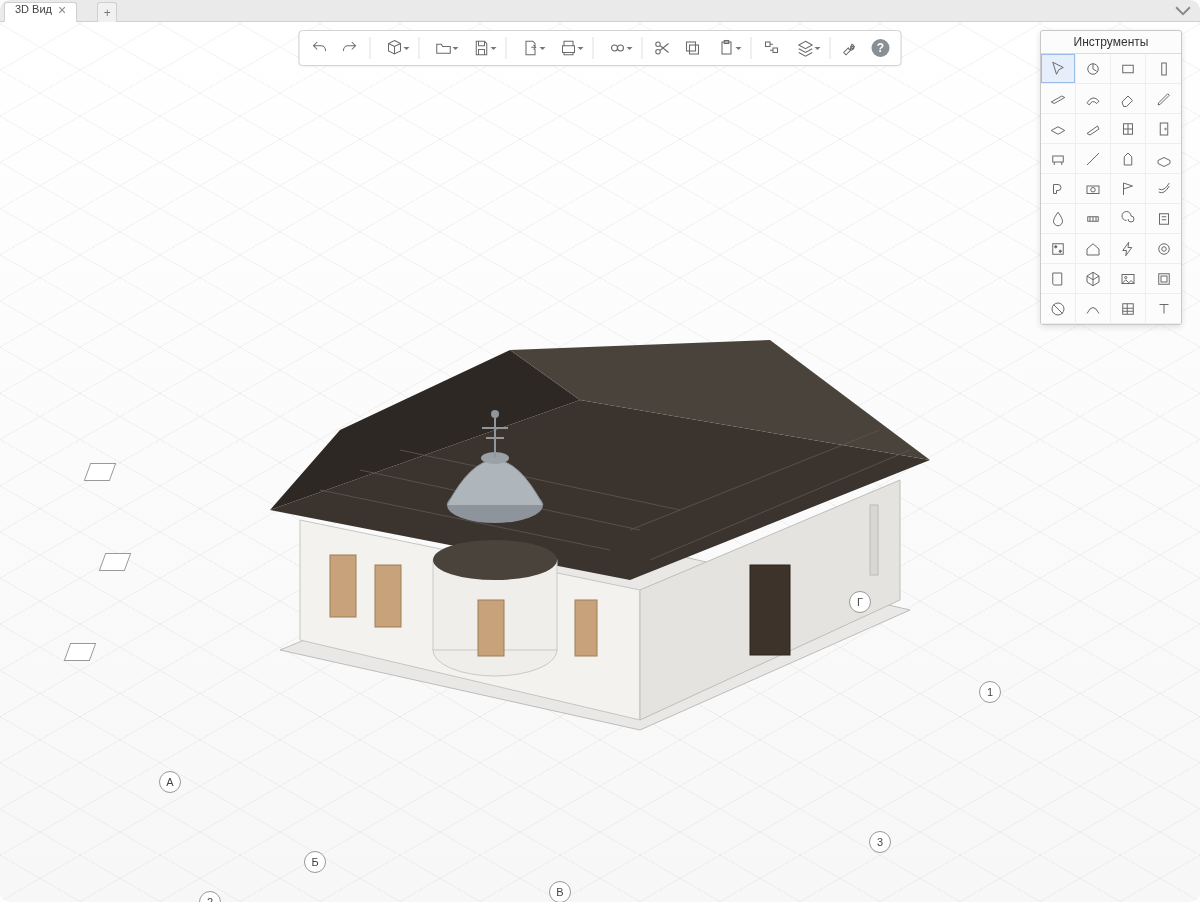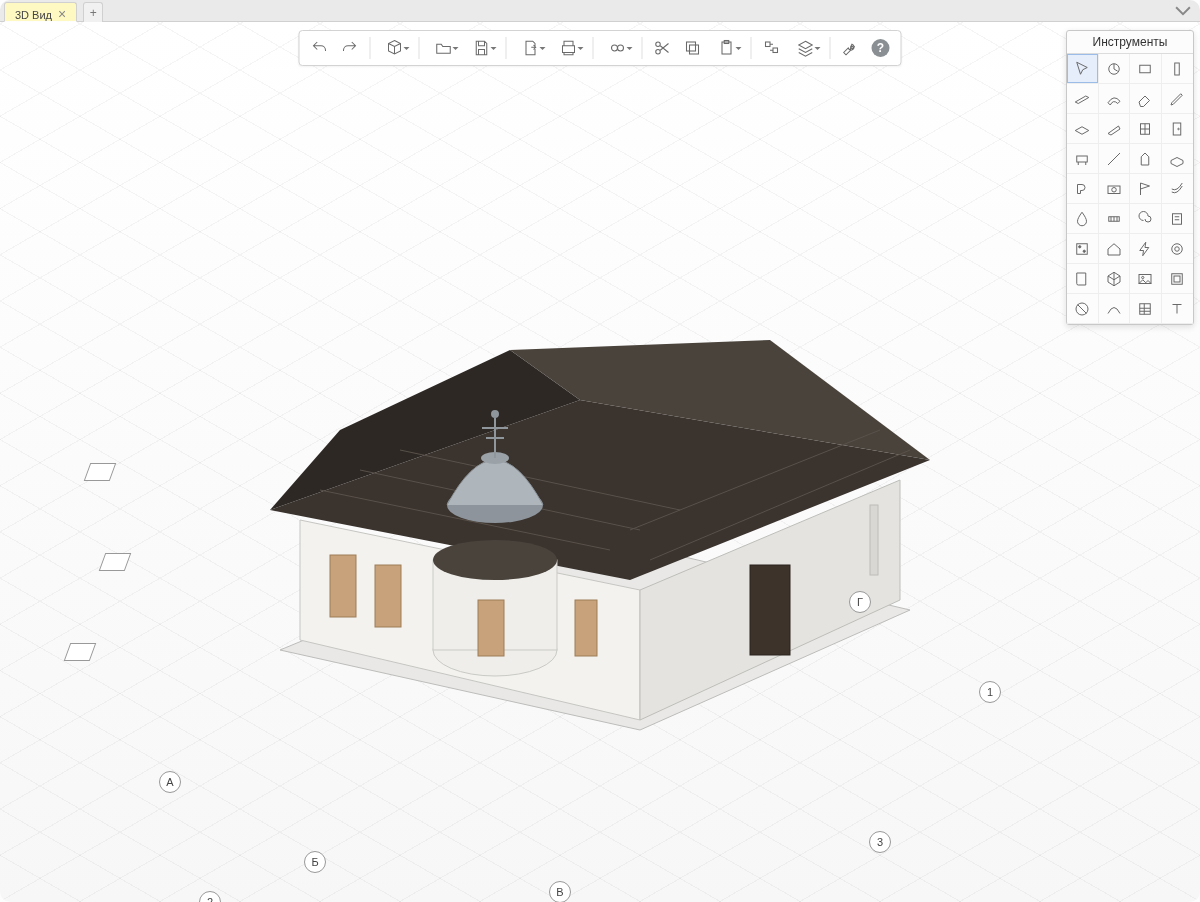--- a/index.html
+++ b/index.html
@@ -15,27 +15,27 @@
   
   .tabs-bar {
     position: absolute; top: 0; left: 0; right: 0; height: 22px;
     background: #eaeaea;
     border-bottom: 1px solid #d0d0d0;
     display: flex; align-items: flex-end;
     padding-left: 4px;
   }
   .tab {
     height: 20px; padding: 0 10px;
-    background: #fef9c3;
+    background: #ffffff;
     border: 1px solid #d0d0d0;
     border-bottom: 1px solid #fdfdfd;
     border-radius: 3px 3px 0 0;
-    display: flex; align-items: flex-end; gap: 6px;
+    display: flex; align-items: flex-start; gap: 6px;
     font-size: 11px; color: #444;
-    margin-right: 6px;
+    margin-right: 20px;
     position: relative; top: 1px;
   }
   .tab .close-x { color: #888; font-size: 14px; line-height: 1; }
   .tab-add {
     width: 20px; height: 20px;
     display: flex; align-items: center; justify-content: center;
     color: #777; cursor: pointer;
     border: 1px solid #d0d0d0; border-bottom: none;
     background: #f1f1f1; border-radius: 3px 3px 0 0;
     position: relative; top: 1px;
@@ -96,22 +96,22 @@
     transform: translate(-50%,-50%);
   }
   .grid-tag {
     position:absolute; width:26px; height:18px;
     border:1px solid #999; background:#fff;
     transform: translate(-50%,-50%) skewX(-20deg);
   }
 
   
   .tools-panel {
-    position: absolute; top: 30px; right: 6px;
-    width: 128px;
+    position: absolute; top: 30px; right: 18px;
+    width: 142px;
     background: #fcfcfc;
     border: 1px solid #c8c8c8;
     border-radius: 3px;
     box-shadow: 0 2px 6px rgba(0,0,0,0.12);
   }
   .tools-header {
     padding: 4px 8px; font-size: 12px; color: #333;
     border-bottom: 1px solid #dcdcdc;
     text-align: center;
   }

